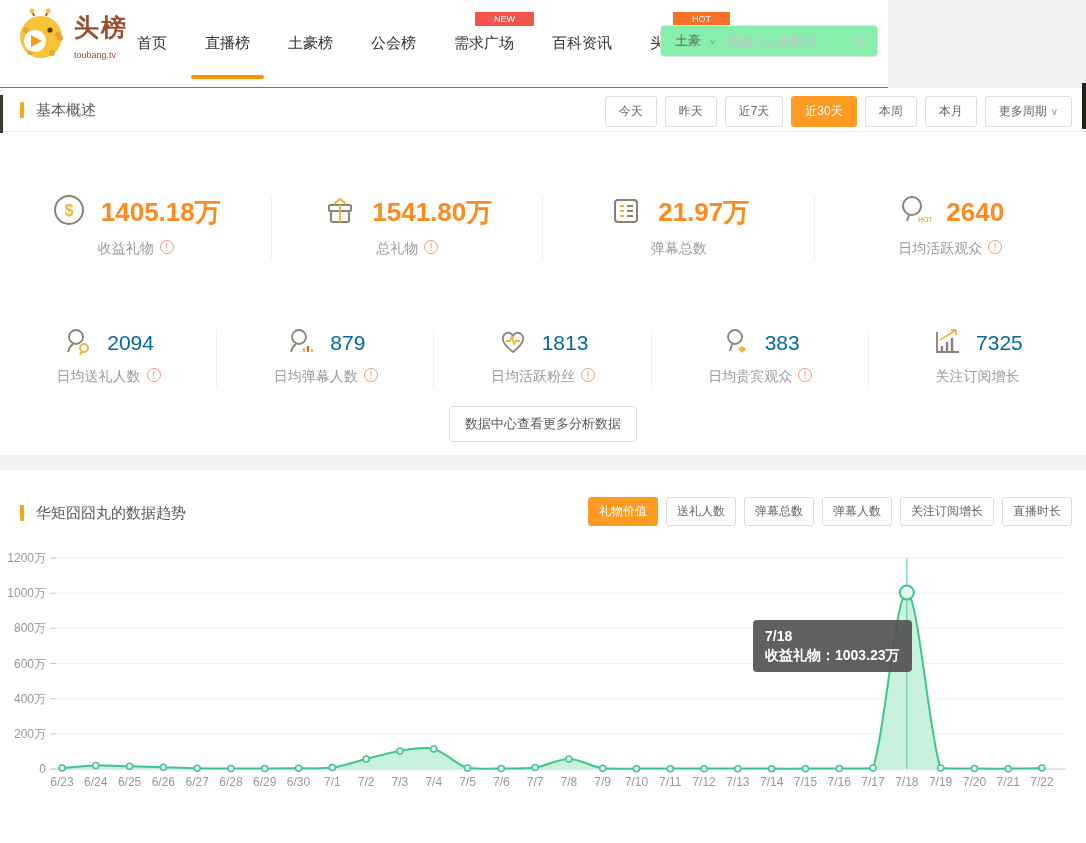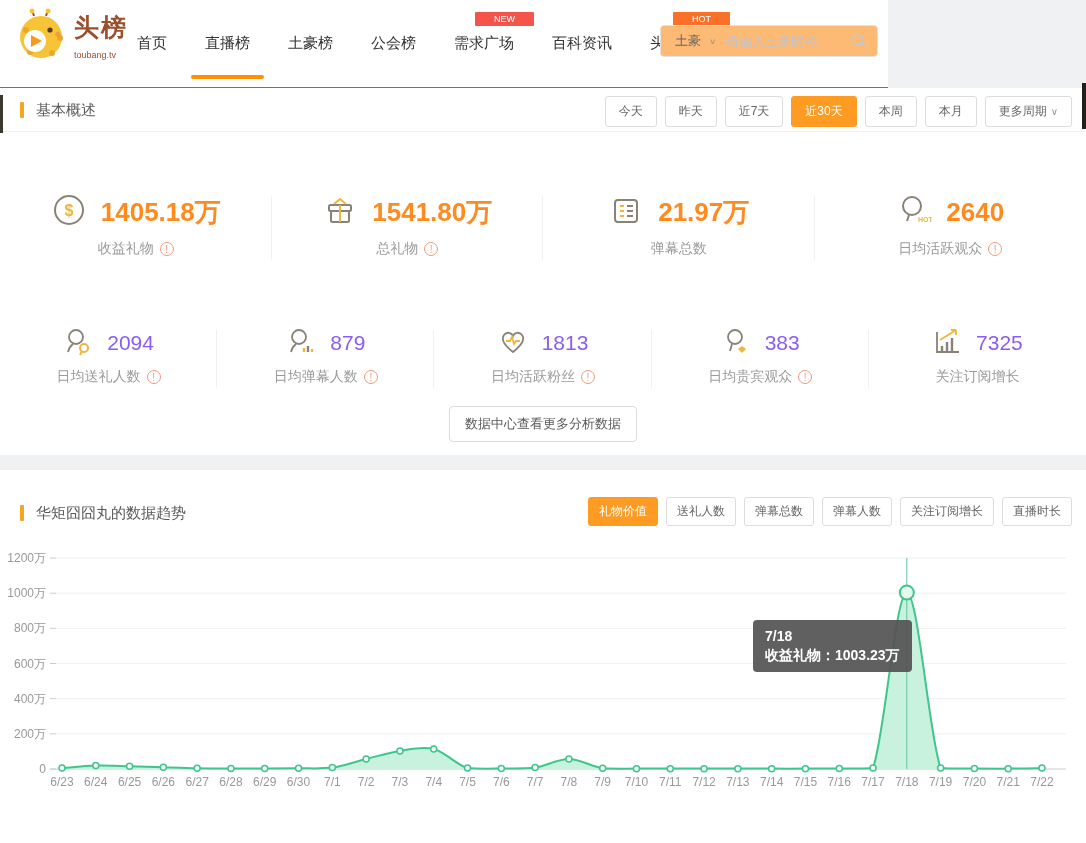--- a/index.html
+++ b/index.html
@@ -11,21 +11,21 @@
   .logo{position:absolute;left:14px;top:8px;display:flex;align-items:center;gap:6px;}
   .logo-text .cn{font-size:25px;font-weight:bold;color:#9c4f2c;line-height:26px;letter-spacing:2px;}
   .logo-text .en{font-size:9px;color:#9c4f2c;margin-top:10px;}
   .nav{position:absolute;left:137px;top:0;height:87px;display:flex;align-items:center;gap:38px;}
   .nav-item{position:relative;font-size:15px;color:#333;cursor:pointer;white-space:nowrap;}
   .nav-item.active{color:#333;}
   .nav-item.active .underline{position:absolute;left:-14px;right:-14px;bottom:-26px;height:4px;background:#ff9000;border-radius:2px;}
   .badge{position:absolute;top:-22px;right:-20px;color:#fff;font-size:9px;font-weight:normal;padding:2px 19px;border-radius:1px;line-height:10px;}
   .badge.new{background:#f4544a;}
   .badge.hot{background:#fa7029;}
-  .search{position:absolute;right:10px;top:25px;width:216px;height:30px;border:1px solid #e3e3e3;border-radius:4px;background:#fdba74;display:flex;align-items:center;}
+  .search{position:absolute;right:10px;top:25px;width:216px;height:30px;border:1px solid #e3e3e3;border-radius:4px;background:#86efac;display:flex;align-items:center;}
   .search-cat{font-size:13px;color:#666;margin-left:14px;}
   .chev{font-size:10px;color:#999;margin-left:8px;margin-right:8px;transform:scaleY(.8);}
   .chev::before{content:"∨";}
   .search input{border:none;outline:none;flex:1;font-size:13px;color:#333;min-width:0;background:transparent;}
   .search input::placeholder{color:#c0c4cc;}
   .search-mag{margin-right:10px;display:flex;}
 
   
   .card{position:absolute;left:0;width:1086px;background:#fff;}
   .card1{top:88px;height:367px;}
@@ -44,22 +44,22 @@
   .btn .chev{margin:0 0 0 4px;}
 
   
   .stats-row{position:absolute;left:0;right:0;display:flex;}
   .stats-row1{top:104px;}
   .stats-row2{top:238px;}
   .stat{flex:1;position:relative;text-align:center;}
   .stat:not(:last-child)::after{content:"";position:absolute;right:0;top:4px;bottom:-2px;width:1px;background:#f0f0f0;}
   .stat-main{display:flex;justify-content:center;align-items:center;gap:14px;}
   .stat-value{font-size:26px;font-weight:bold;color:#ff8a1e;}
-  .stats-row2 .stat-value{font-size:21px;font-weight:normal;color:#8b5cf6;}
-  .stat-label{margin-top:8px;font-size:14px;color:#9b9b9b;display:flex;justify-content:center;align-items:center;gap:6px;}
+  .stats-row2 .stat-value{font-size:21px;font-weight:normal;color:#0369a1;}
+  .stat-label{margin-top:8px;font-size:14px;color:#9b9b9b;display:flex;justify-content:center;align-items:flex-start;gap:6px;}
   .info-icon{display:inline-flex;width:14px;height:14px;border:1px solid #f09a78;border-radius:50%;color:#f09a78;font-size:10px;line-height:13px;justify-content:center;box-sizing:border-box;}
   .info-icon::before{content:"!";}
   .more-wrap{position:absolute;left:0;right:0;top:318px;text-align:center;}
   .more-btn{font-size:13px;color:#595959;padding:8px 15px;border-radius:4px;}
 
   
   .chart-tabs{position:absolute;right:14px;top:27px;display:flex;gap:8px;padding-left:42px;}
   .chart-tabs .btn{padding:5px 10px;}
   .trend-svg{position:absolute;left:0;top:75px;}
   .trend-svg text{font-family:"Liberation Sans","DejaVu Sans",sans-serif;}

